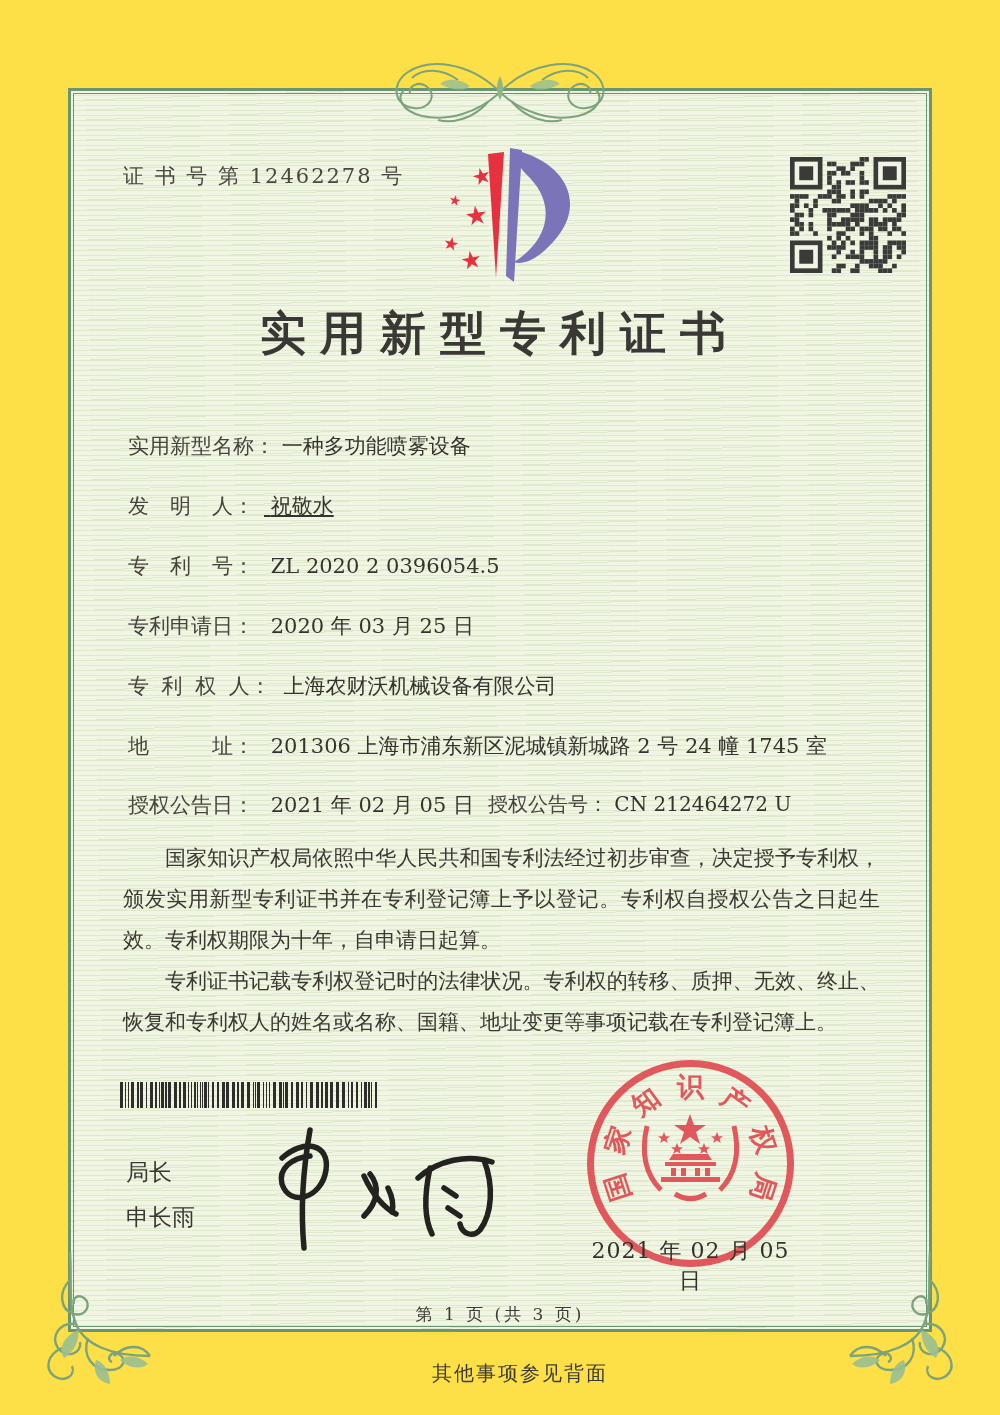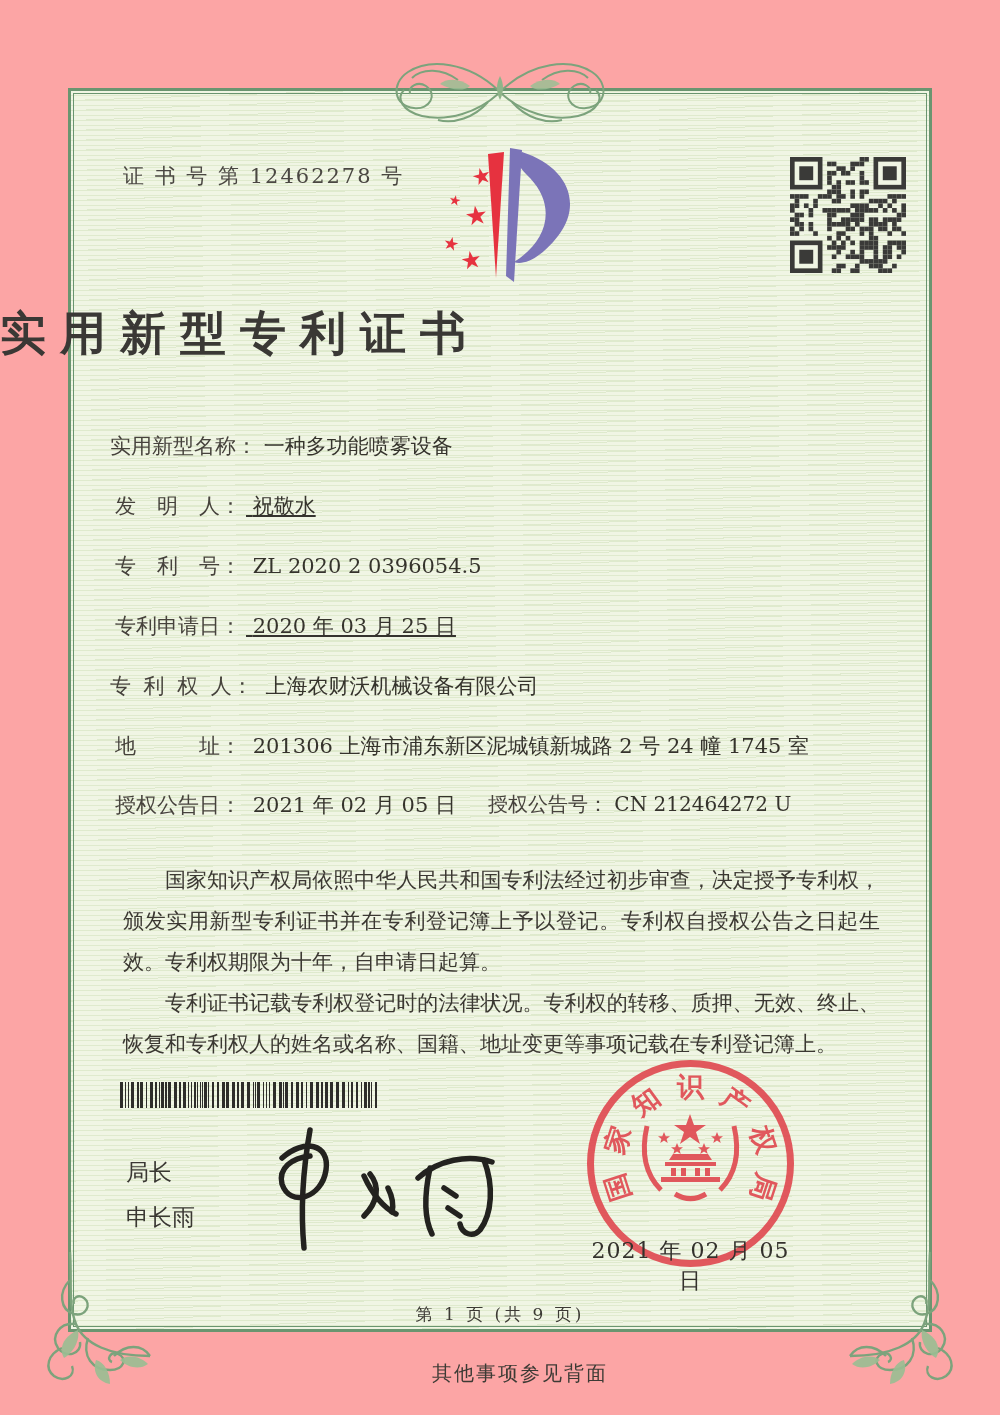--- a/index.html
+++ b/index.html
@@ -1,18 +1,18 @@
 <!DOCTYPE html>
 <html><head>
 <meta charset="utf-8">
 <style>
   html,body{margin:0;padding:0;}
   .page{
     position:relative; width:1000px; height:1415px;
-    background:#fca5a5; overflow:hidden;
+    background:#fde047; overflow:hidden;
     font-family:"DejaVu Serif","Liberation Serif",serif;
     color:#35332e;
   }
   
   .panel-bg{
     position:absolute; left:71px; top:91px; width:858px; height:1238px;
     background-color:#f0f5e4;
     background-image:
       repeating-linear-gradient(180deg, rgba(255,255,255,0) 0 4px, #dfeacd 4px 5px),
       repeating-linear-gradient(178deg, rgba(255,255,255,0) 0 9px, rgba(201,220,177,.45) 9px 10px);
@@ -24,31 +24,31 @@
   .frame::after{
     content:""; position:absolute; inset:2px; border:1px solid #6a9570;
   }
   .cert-no{
     position:absolute; left:123px; top:162px; font-size:21px;
     letter-spacing:2px; color:#4a4742;
   }
   .logo{ position:absolute; left:426px; top:144px; }
   .qr{ position:absolute; left:790px; top:157px; }
   .title{
-    position:absolute; left:0; top:303px; width:1000px; 
+    position:absolute; left:0; top:303px; width:1000px; text-align:center;
     font-size:46px; font-weight:bold; letter-spacing:14px; color:#3a3835;
   }
-  .field-row{ position:absolute; left:110px; font-size:21px; white-space:nowrap;text-align:center; }
+  .field-row{ position:absolute; left:128px; font-size:21px; white-space:nowrap; }
   .field-label{ display:inline-block; min-width:136px; color:#46423c; }
   .field-value{ color:#35332c; }
   .row0{top:432px;} .row1{top:492px;text-decoration:underline;} .row2{top:552px;}
-  .row3{top:612px;text-decoration:underline;} .row4{top:672px;font-family:Liberation Mono, monospace;} .row5{top:732px;} .row6{top:791px;}
+  .row3{top:612px;} .row4{top:672px;font-family:Liberation Mono, monospace;} .row5{top:732px;} .row6{top:791px;}
   .grant-no{ position:absolute; left:488px; top:791px; font-size:20px; white-space:nowrap;}
   .paragraphs{
-    position:absolute; left:123px; top:860px; width:757px;
+    position:absolute; left:123px; top:838px; width:757px;
     font-size:21px; line-height:41px; text-align:justify; color:#3b3832;
   }
   .paragraphs p{ margin:0; text-indent:2em; }
   .barcode{ position:absolute; left:120px; top:1082px; }
   .signer{
     position:absolute; left:126px; top:1152px; font-size:23px;
     line-height:45px; color:#3a3833;
     font-family:Liberation Mono, monospace;
   }
   .signature{ position:absolute; left:252px; top:1116px; }
@@ -515,16 +515,16 @@
       <rect x="112" y="112" width="5" height="8"></rect>
       <rect x="122" y="112" width="5" height="8"></rect>
       <rect x="78" y="121" width="59" height="5"></rect>
       <path d="M64,70 C58,96 62,118 78,134" stroke="#e0484f" stroke-width="5" fill="none"></path>
       <path d="M151,70 C157,96 153,118 137,134" stroke="#e0484f" stroke-width="5" fill="none"></path>
       <path d="M92,138 C102,144 113,144 123,138" stroke="#e0484f" stroke-width="5" fill="none"></path>
     </g>
   </svg>
   <div class="seal-date">2021 年 02 月 05 日</div>
 
-  <div class="page-label">第 1 页 (共 9 页)</div>
+  <div class="page-label">第 1 页 (共 3 页)</div>
   <div class="back-note">其他事项参见背面</div>
 
 </div>
 
 </body></html>

